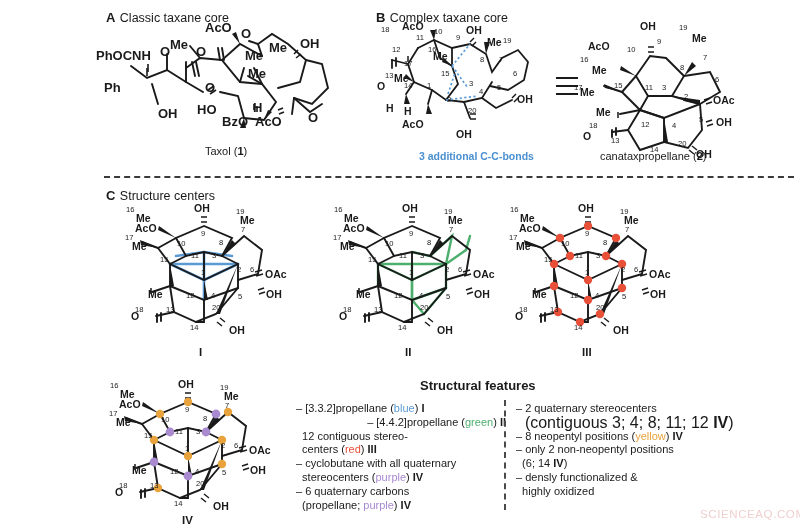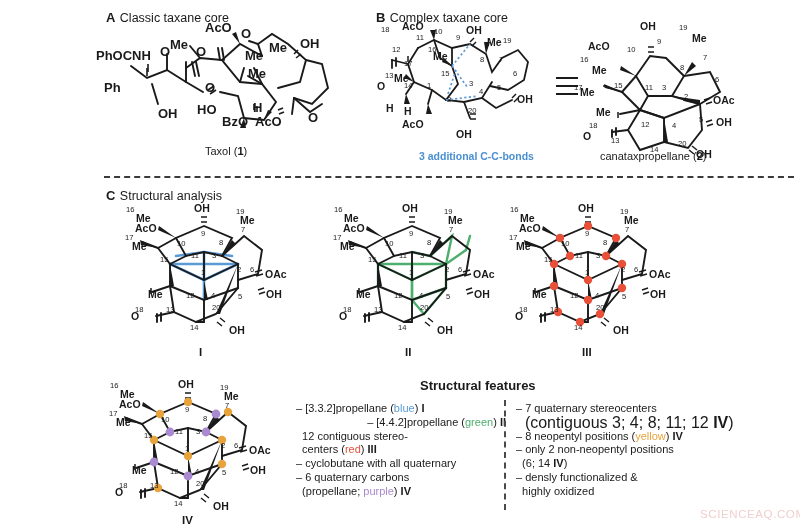--- a/index.html
+++ b/index.html
@@ -260,21 +260,21 @@
 
   <div class="cap" style="left:600px;top:150px;">
     <span>canataxpropellane</span>
     <span>(</span><b>2</b><span>)</span>
   </div>
 
   <div class="divider" style="left:104px;top:176px;width:690px;"></div>
 
   <div class="hdr" style="left:106px;top:186px;">
     <span class="panel-letter">C</span>
-    <span class="panel-title">Structural analysis</span>
+    <span class="panel-title">Structure centers</span>
   </div>
 
   <svg width="800" height="530">
     <g stroke="#5b9bd5" stroke-width="2.6" fill="none" stroke-linecap="round">
       <path d="M170,264 L204,264 L238,264"></path>
       <path d="M170,264 L204,280 L238,264"></path>
       <path d="M204,252 L204,280"></path>
       <path d="M204,280 L204,300"></path>
       <path d="M176,256 L204,252 L232,256"></path>
     </g>
@@ -631,28 +631,29 @@
   <div class="struct-label" style="left:182px;top:514px;">IV</div>
 
   <div class="feat-title" style="left:420px;top:378px;">Structural features</div>
 
   <div id="feat-left" style="position:absolute;left:296px;top:402px;width:210px;">
       <div class="feat-line" style="font-size: 11px; line-height: 13.8px; white-space: pre;"><span>– [3.3.2]propellane (</span><span style="color: rgb(91, 155, 213);">blue</span><span>) </span><b>I</b></div>
       <div class="feat-line" style="font-size: 11px; line-height: 13.8px; white-space: pre; text-align: right;"><span>– [4.4.2]propellane (</span><span style="color: rgb(76, 175, 109);">green</span><span>) </span><b>II</b></div>
       <div class="feat-line" style="font-size: 11px; line-height: 13.8px; white-space: pre;"><span>  12 contiguous stereo-</span></div>
       <div class="feat-line" style="font-size: 11px; line-height: 13.8px; white-space: pre;"><span>  centers (</span><span style="color: rgb(232, 80, 58); margin-top: 32px;">red</span><span>) </span><b>III</b></div>
       <div class="feat-line" style="font-size: 11px; line-height: 13.8px; white-space: pre;"><span>– cyclobutane with all quaternary</span></div>
+      <div class="feat-line" style="font-size: 11px; line-height: 13.8px; white-space: pre;"><span>  stereocenters (</span><span style="color: rgb(169, 137, 207);">purple</span><span>) </span><b>IV</b></div>
       <div class="feat-line" style="font-size: 11px; line-height: 13.8px; white-space: pre;"><span>– 6 quaternary carbons</span></div>
       <div class="feat-line" style="font-size: 11px; line-height: 13.8px; white-space: pre;"><span>  (propellane; </span><span style="color: rgb(169, 137, 207);">purple</span><span>) </span><b>IV</b></div>
     </div>
 
   <div class="vdash" style="left:504px;top:400px;height:110px;"></div>
 
   <div id="feat-right" style="position:absolute;left:516px;top:402px;width:280px;">
-      <div class="feat-line" style="font-size: 11px; line-height: 13.8px; white-space: pre;"><span>– 7 quaternary stereocenters</span></div>
+      <div class="feat-line" style="font-size: 11px; line-height: 13.8px; white-space: pre;"><span>– 2 quaternary stereocenters</span></div>
       <div class="feat-line" style="font-size: 16px; line-height: 13.8px; white-space: pre;"><span>  (contiguous 3; 4; 8; 11; 12 </span><b>IV</b><span>)</span></div>
       <div class="feat-line" style="font-size: 11px; line-height: 13.8px; white-space: pre;"><span>– 8 neopentyl positions (</span><span style="color: rgb(232, 163, 61); margin-top: 18px;">yellow</span><span>) </span><b>IV</b></div>
       <div class="feat-line" style="font-size: 11px; line-height: 13.8px; white-space: pre;"><span>– only 2 non-neopentyl positions</span></div>
       <div class="feat-line" style="font-size: 11px; line-height: 13.8px; white-space: pre;"><span>  (6; 14 </span><b>IV</b><span>)</span></div>
       <div class="feat-line" style="font-size: 11px; line-height: 13.8px; white-space: pre;"><span>– densly functionalized &amp;</span></div>
       <div class="feat-line" style="font-size: 11px; line-height: 13.8px; white-space: pre;"><span>  highly oxidized</span></div>
     </div>
 
   <div class="watermark" style="left:700px;top:508px;">SCIENCEAQ.COM</div>
 </div>

